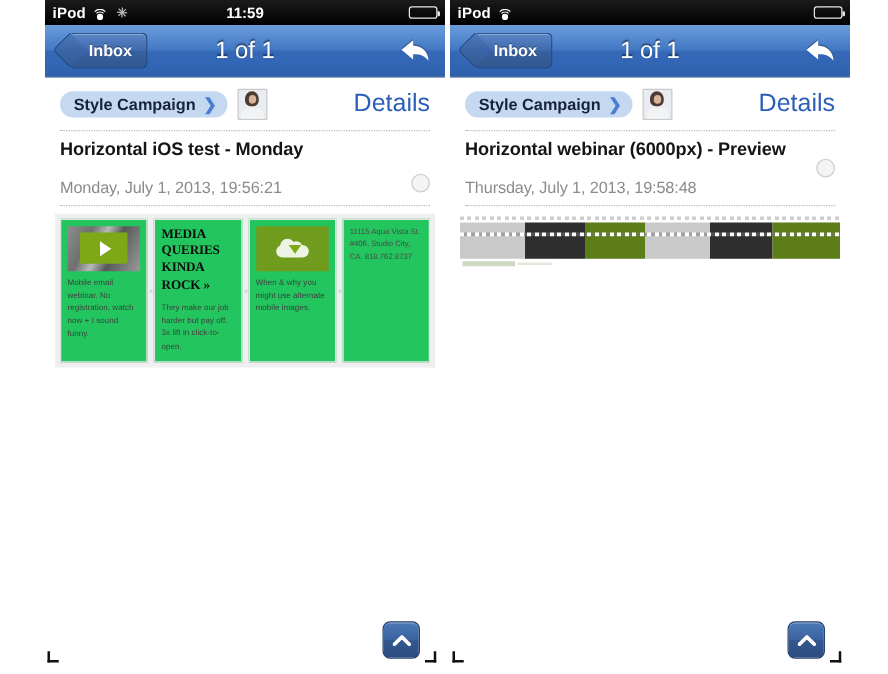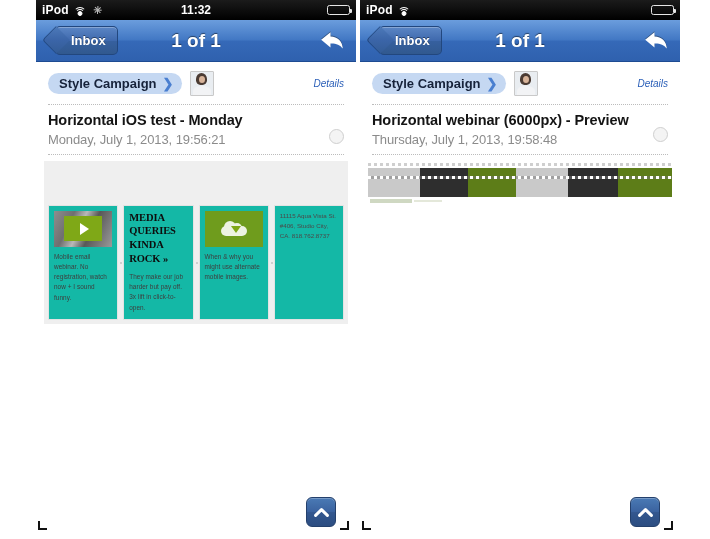--- a/index.html
+++ b/index.html
@@ -111,21 +111,21 @@
     width: 19px; height: 19px;
     background: linear-gradient(135deg, #4d7ab9 0%, #3b65a8 50%, #335c96 100%);
     border-left: 1px solid #22477e;
     border-bottom: 1px solid #22477e;
     border-radius: 0 0 0 4px;
     transform: rotate(45deg);
   }
   .back-btn .lbl { position: relative; z-index: 2; }
   .nav-title {
     position: absolute; left: 0; right: 0; text-align: center;
-    color: #ffffff; font-size: 19px; font-weight: bold;
+    color: #ffffff; font-size: 19px; font-weight: normal;
     text-shadow: 0 -1px 1px rgba(0,0,0,.5);
     pointer-events: none;
   }
   .nav-reply {
     margin-left: auto; position: relative; z-index: 2;
     width: 30px; height: 24px;
     display: flex; align-items: center; justify-content: center;
   }
   .nav-reply svg { filter: drop-shadow(0 -1px 0 rgba(0,0,0,.35)); }
 
@@ -164,38 +164,38 @@
     position: absolute; left: 8px; top: 4px;
     width: 6px; height: 7px; background: #d8b49a; border-radius: 50%;
   }
   .avatar .body {
     position: absolute; left: 2px; bottom: -2px;
     width: 18px; height: 11px; background: #f2f3f5;
     border-radius: 45% 45% 0 0;
   }
   .details-link {
     margin-left: auto;
-    color: #2b5fb8; font-size: 10px; font-style: italic;
+    color: #2b5fb8; font-size: 20px;
   }
   .dotted {
     border-top: 1px dotted #bcbcbc;
     height: 0;
   }
   .subject-block {
     display: flex; align-items: flex-start;
     padding: 6px 0 7px 0;
   }
   .subject-text { flex: 1; padding-right: 10px; }
   .subject {
     font-size: 14.5px; font-weight: bold; color: #141414;
     line-height: 1.28;
     letter-spacing: -0.1px;
   }
   .date {
-    font-size: 13px; color: #8b8b8b; margin-top: 2px;
+    font-size: 13px; color: #8b8b8b; margin-top: 12px;
     letter-spacing: -0.1px;
   }
   .unread-dot {
     width: 13px; height: 13px; border-radius: 50%;
     border: 1px solid #cfcfcf; background: #f4f4f4;
     flex: 0 0 auto;
   }
   .dot-right { align-self: flex-end; margin-bottom: 3px; }
   .dot-mid { margin-top: 16px; }
 
@@ -204,27 +204,26 @@
   .cards {
     display: flex;
     gap: 5px;
     margin: 6px 8px 0 8px;
     background: #efefef;
     padding: 4px;
     box-sizing: border-box;
   }
   .card {
     flex: 1 1 0;
-    background: #14b8a6;
+    background: #22c55e;
     border: 1px solid #e3e3e3;
     padding: 5px 5px 6px 5px;
     box-sizing: border-box;
     min-width: 0;
     position: relative;
-    margin-top: 40px;
   }
   .card + .card::before {
     content: "";
     position: absolute; left: -4px; top: 50%;
     width: 2px; height: 2px; background: #cfcfcf;
   }
   .thumb {
     width: 100%; height: 36px;
     position: relative; overflow: hidden;
     margin-bottom: 5px;
@@ -341,21 +340,21 @@
           <span style="transform:rotate(0deg)"></span>
             <span style="transform:rotate(45deg)"></span>
           <span style="transform:rotate(90deg)"></span>
             <span style="transform:rotate(135deg)"></span>
           <span style="transform:rotate(180deg)"></span>
             <span style="transform:rotate(225deg)"></span>
           <span style="transform:rotate(270deg)"></span>
             <span style="transform:rotate(315deg)"></span>
         </span>
       </div>
-      <div class="sb-time">11:32</div>
+      <div class="sb-time">11:59</div>
       <div class="sb-right">
         <span class="battery"><span class="fill"></span></span>
       </div>
     </div>
 
     <div class="navbar">
       <div class="back-btn">
         <span class="lbl">Inbox</span>
       </div>
       <div class="nav-title">1 of 1</div>

